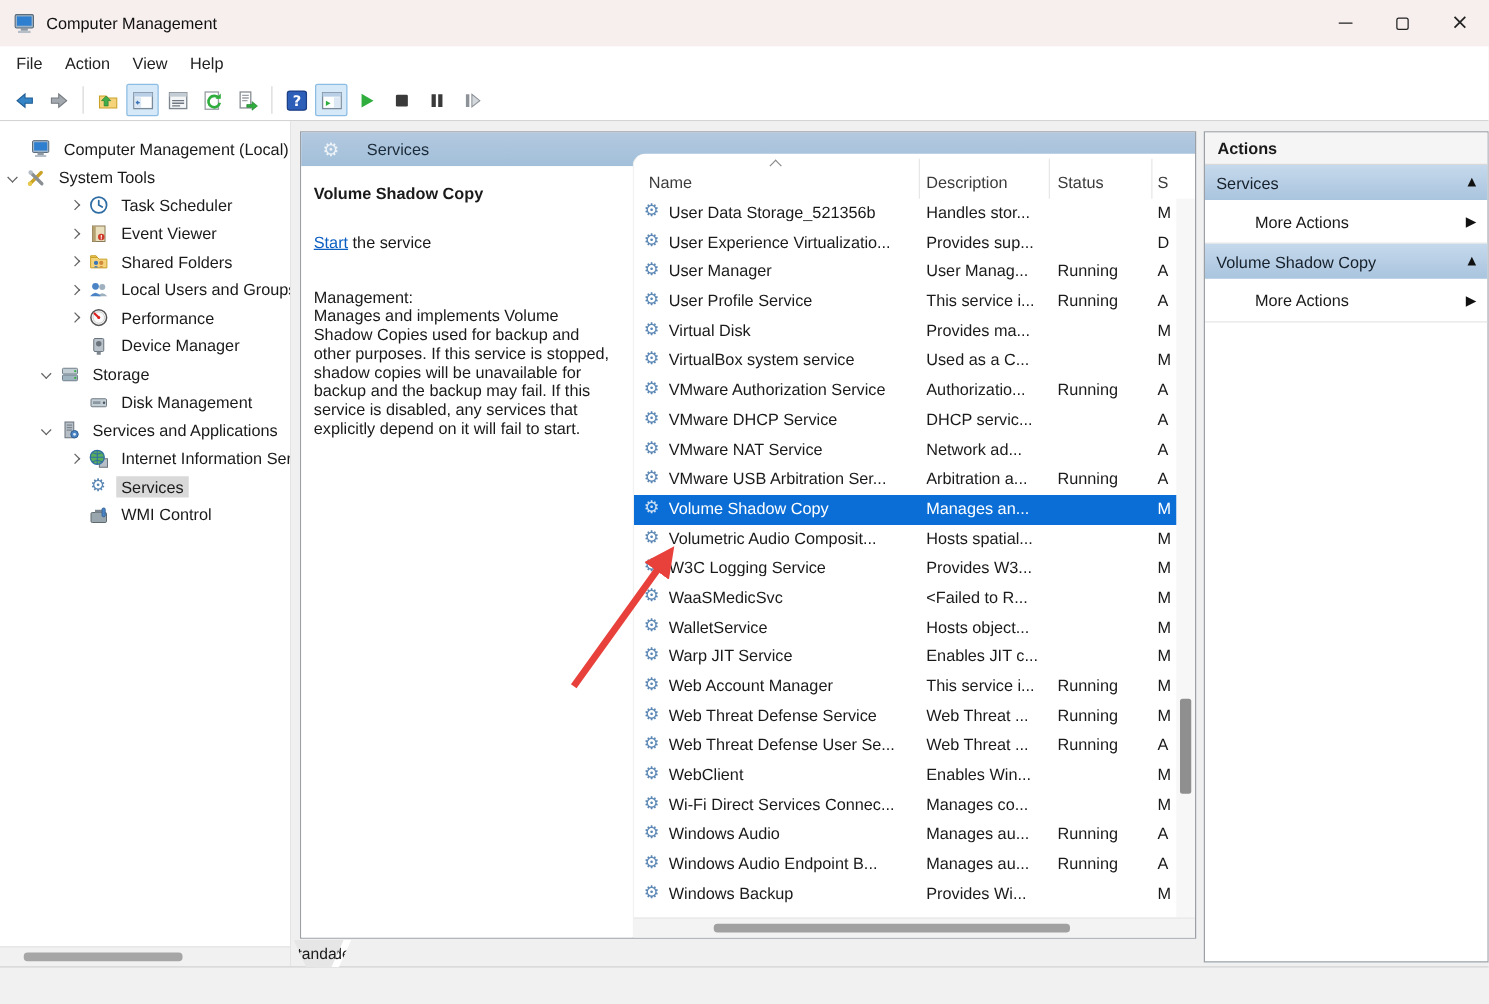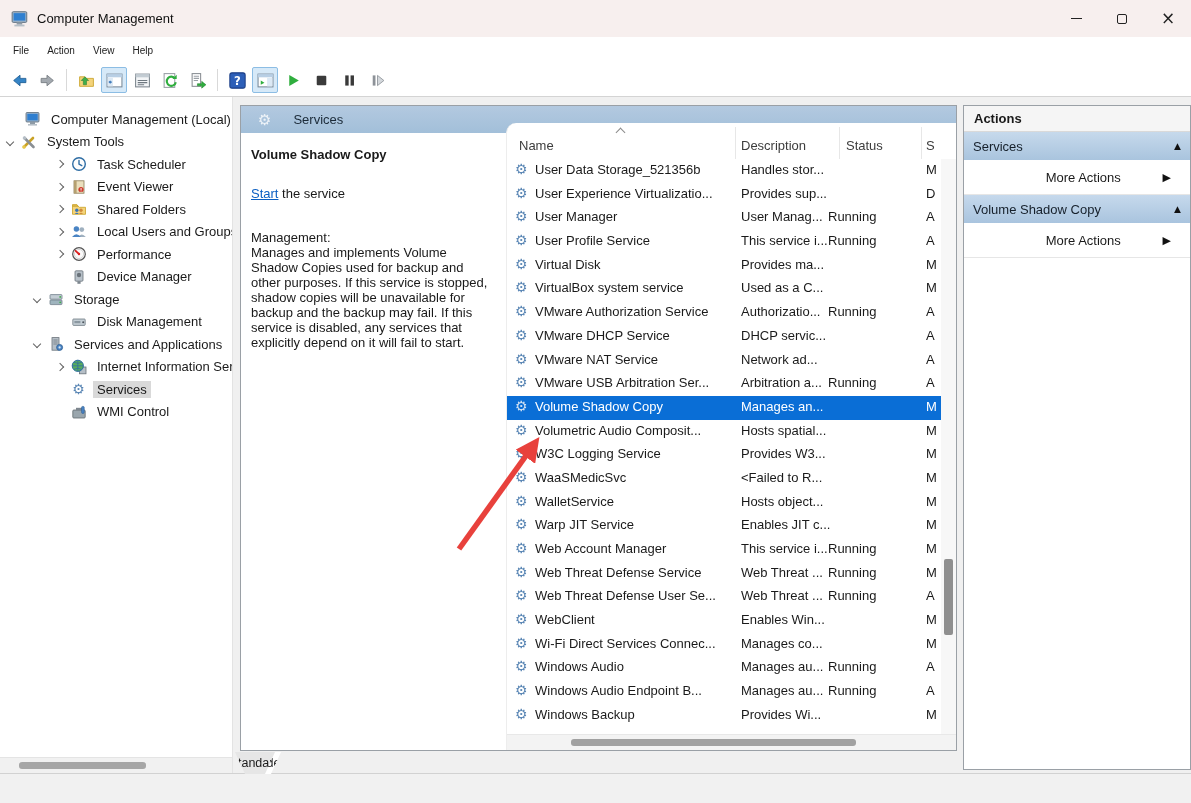--- a/index.html
+++ b/index.html
@@ -13,21 +13,21 @@
   .app-icon { margin:0 8px 0 11px; width:18px; height:18px; }
   .title { font-size:13px; color:#111; }
   .win-controls { position:absolute; right:0; top:0; height:37px; display:flex; }
   .wc { width:46px; height:37px; display:flex; align-items:center; justify-content:center; cursor:default; }
   .glyph-min { width:11px; border-top:1.2px solid #222; display:inline-block; }
   .glyph-max { width:10px; height:10px; border:1.2px solid #222; border-radius:2px; display:inline-block; }
   .glyph-close { font-size:17px; line-height:1; font-family:"DejaVu Sans",sans-serif; color:#222; }
 
   
   .menubar { height:27px; background:#fff; display:flex; align-items:center; padding-left:4px; }
-  .mitem { font-size:10px; padding:4px 9px; color:#222; }
+  .mitem { font-size:13px; padding:4px 9px; color:#222; }
   .toolbar { height:33px; background:#fff; border-bottom:1px solid #d4d4d4; display:flex; align-items:center; padding-left:5px; }
   .tbtn { width:26px; height:26px; margin:0 1px; display:flex; align-items:center; justify-content:center; border:1px solid transparent; border-radius:2px; }
   .tbtn.hl { background:#d6e9f8; border-color:#8cbde4; }
   .tbtn svg { width:17px; height:17px; }
   .tsep { width:1px; height:22px; background:#d9d9d9; margin:0 5px; }
 
   
   .main { position:relative; height:706px; background:#f0f0f0; }
 
   
@@ -60,21 +60,21 @@
   .lheader { position:relative; height:36px; font-size:13px; color:#3c3c3c; }
   .lheader .hcell { position:absolute; bottom:6px; }
   .lheader .hsep { position:absolute; top:4px; bottom:0; width:1px; background:#e7e7e7; }
   .sortup { position:absolute; top:6px; width:7px; height:7px; border-left:1.3px solid #8a8a8a; border-top:1.3px solid #8a8a8a; transform:rotate(45deg); }
   .lrows { position:absolute; top:36px; left:0; right:0; bottom:16px; overflow:hidden; }
   .lrow { position:relative; height:23.7px; font-size:13px; white-space:nowrap; }
   .lrow span { position:absolute; top:3px; }
   .lrow .gear { left:8px; top:2px; font-family:"DejaVu Sans",sans-serif; font-size:14px; color:#5b87b5; }
   .lrow .c-name { left:28px; width:198px; overflow:hidden; }
   .lrow .c-desc { left:234px; width:100px; overflow:hidden; }
-  .lrow .c-status { left:321px; }
+  .lrow .c-status { left:339px; }
   .lrow .c-startup { left:419px; }
   .lrow.sel { background:var(--sel); color:#fff; }
   .lrow.sel .gear { color:#cfe0f2; }
   .vscroll { position:absolute; right:0; top:36px; bottom:16px; width:15px; background:#f7f7f7; z-index:3; }
   .vscroll .thumb { position:absolute; left:3px; width:9px; top:400px; height:76px; background:#8f8f8f; border-radius:2px; }
   .hscroll { position:absolute; left:0; right:0; bottom:0; height:16px; background:#f3f3f3; border-top:1px solid #e8e8e8; z-index:4; }
   .hscroll .thumb { position:absolute; left:64px; width:285px; top:4px; height:7px; background:#a1a1a1; border-radius:3px; }
 
   
   .tabs { position:absolute; left:240px; top:655px; height:23px; display:flex; z-index:5; }
@@ -83,21 +83,21 @@
   .tab .t-inner { position:absolute; inset:0 1px 1px 1px; clip-path:polygon(0 0,100% 0,calc(100% - 10px) 100%,10px 100%); display:flex; align-items:center; justify-content:center; font-size:12.5px; padding:0 20px; }
   .tab.active .t-inner { background:#fff; }
   .tab:not(.active) .t-inner { background:#e6e6e6; }
 
   
   .actions { position:absolute; left:963px; top:8px; width:228px; height:665px; background:#fff; border:1px solid #9aa0a6; overflow:hidden; }
   .a-title { height:26px; background:#f5f5f5; border-bottom:1px solid #d9d9d9; font-weight:bold; font-size:13px; display:flex; align-items:center; padding-left:10px; }
   .a-sec { height:28px; background:linear-gradient(#c6d9ec,#a9c4de); display:flex; align-items:center; font-size:13px; padding:0 9px; color:#16202b; }
   .a-sec .lab { flex:1; }
   .a-sec .tri { font-family:"DejaVu Sans",sans-serif; font-size:9px; color:#111; }
-  .a-item { height:35px; display:flex; align-items:center; font-size:13px; padding:0 19px 0 40px; border-bottom:1px solid #e6e6e6;text-align:center; }
+  .a-item { height:35px; display:flex; align-items:center; font-size:13px; padding:0 9px 0 40px; border-bottom:1px solid #e6e6e6; }
   .a-item .lab { flex:1; }
   .a-item .tri { font-family:"DejaVu Sans",sans-serif; font-size:11px; color:#111; }
 
   .footer { position:absolute; left:0; top:676px; right:0; height:30px; background:#f1f1f1; border-top:1px solid #d2d2d2; }
 
   .overlay { position:absolute; left:0; top:0; width:1191px; height:803px; pointer-events:none; z-index:60; }
 </style>
 </head>
 <body>
 

